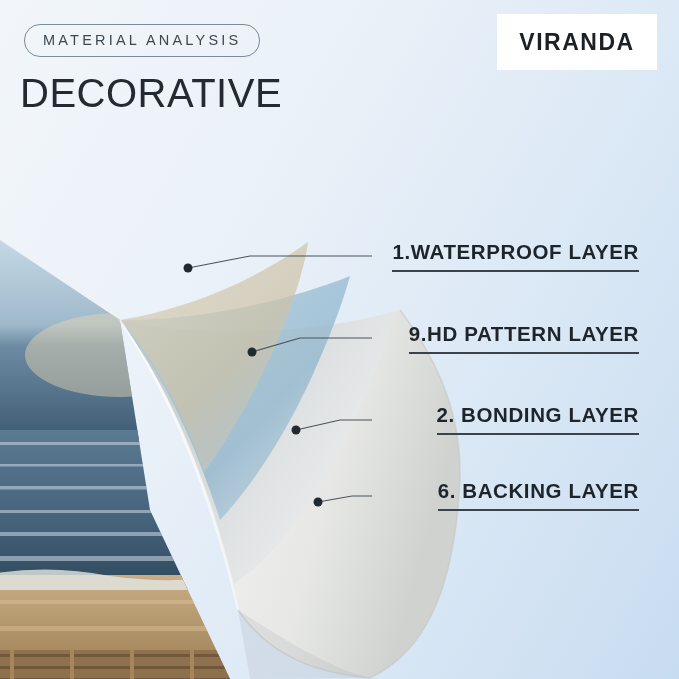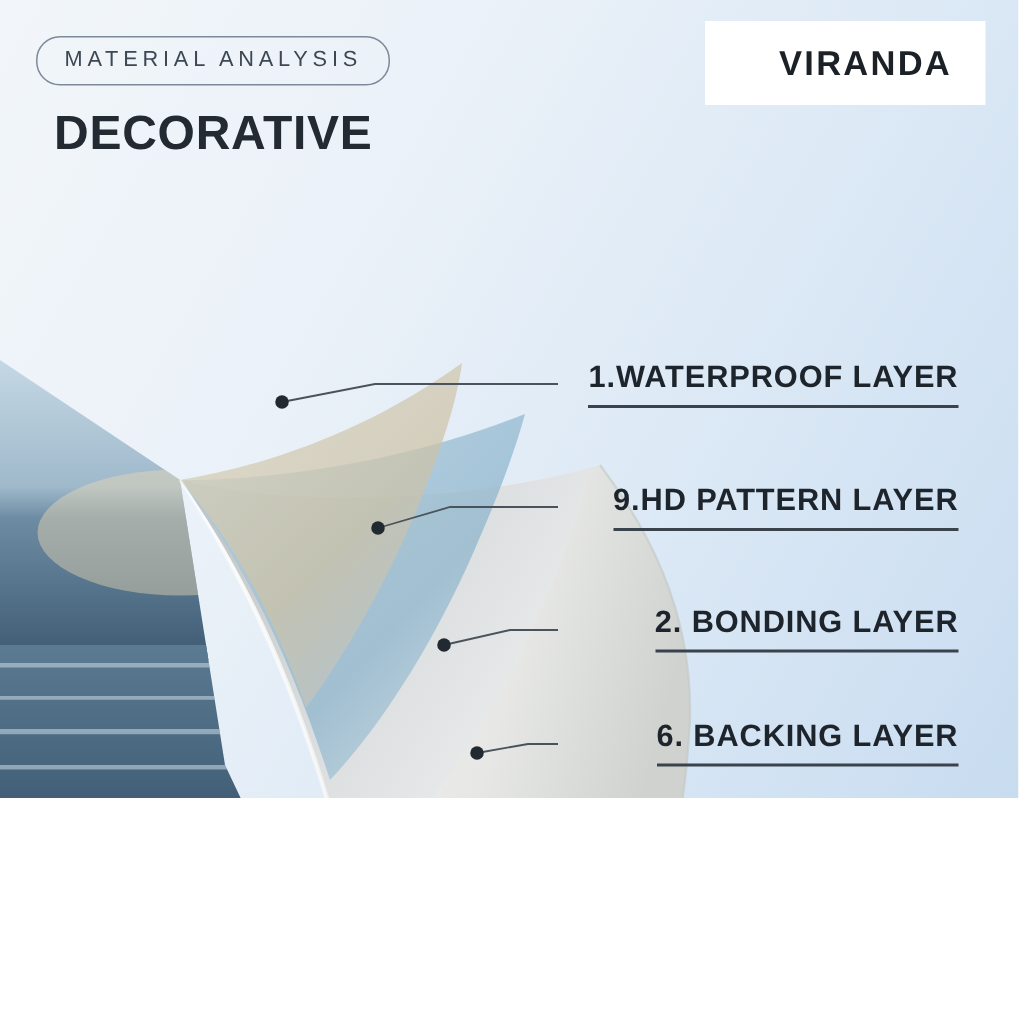--- a/index.html
+++ b/index.html
@@ -8,60 +8,59 @@
   }
   body {
     width: 679px;
     height: 679px;
     font-family: "Liberation Sans", sans-serif;
     overflow: hidden;
   }
   .poster {
     position: relative;
     width: 679px;
-    height: 532px;
+    height: 679px;
     background: linear-gradient(120deg, #f2f6fa 0%, #eaf1f8 35%, #d9e7f5 70%, #c8dcf0 100%);
     overflow: hidden;
   }
   
   .kicker {
     position: absolute;
     left: 24px;
     top: 24px;
     border: 1.5px solid #7d8a99;
     border-radius: 16px;
     padding: 7px 18px 8px 18px;
     font-size: 14.5px;
     letter-spacing: 3.2px;
     color: #3d4853;
     font-weight: 400;
     background: transparent;
   }
   .title {
     position: absolute;
-    left: 36px;
+    left: 20px;
     top: 68px;
     color: #232a31;
-    font-size: 32px;
-    font-weight: bold;
+    font-size: 40px;
+    font-weight: normal;
     letter-spacing: 0.5px;
     line-height: 1.28;
   }
   .title .l2 { display: block; }
   .brand {
     position: absolute;
     right: 22px;
     top: 14px;
     width: 160px;
     height: 56px;
     background: #ffffff;
     display: flex;
     align-items: center;
     justify-content: center;
-    padding-left: 27px;
   }
   .brand span {
     font-size: 23px;
     font-weight: bold;
     letter-spacing: 1.5px;
     color: #1b2127;
   }
 
   
   .art {

